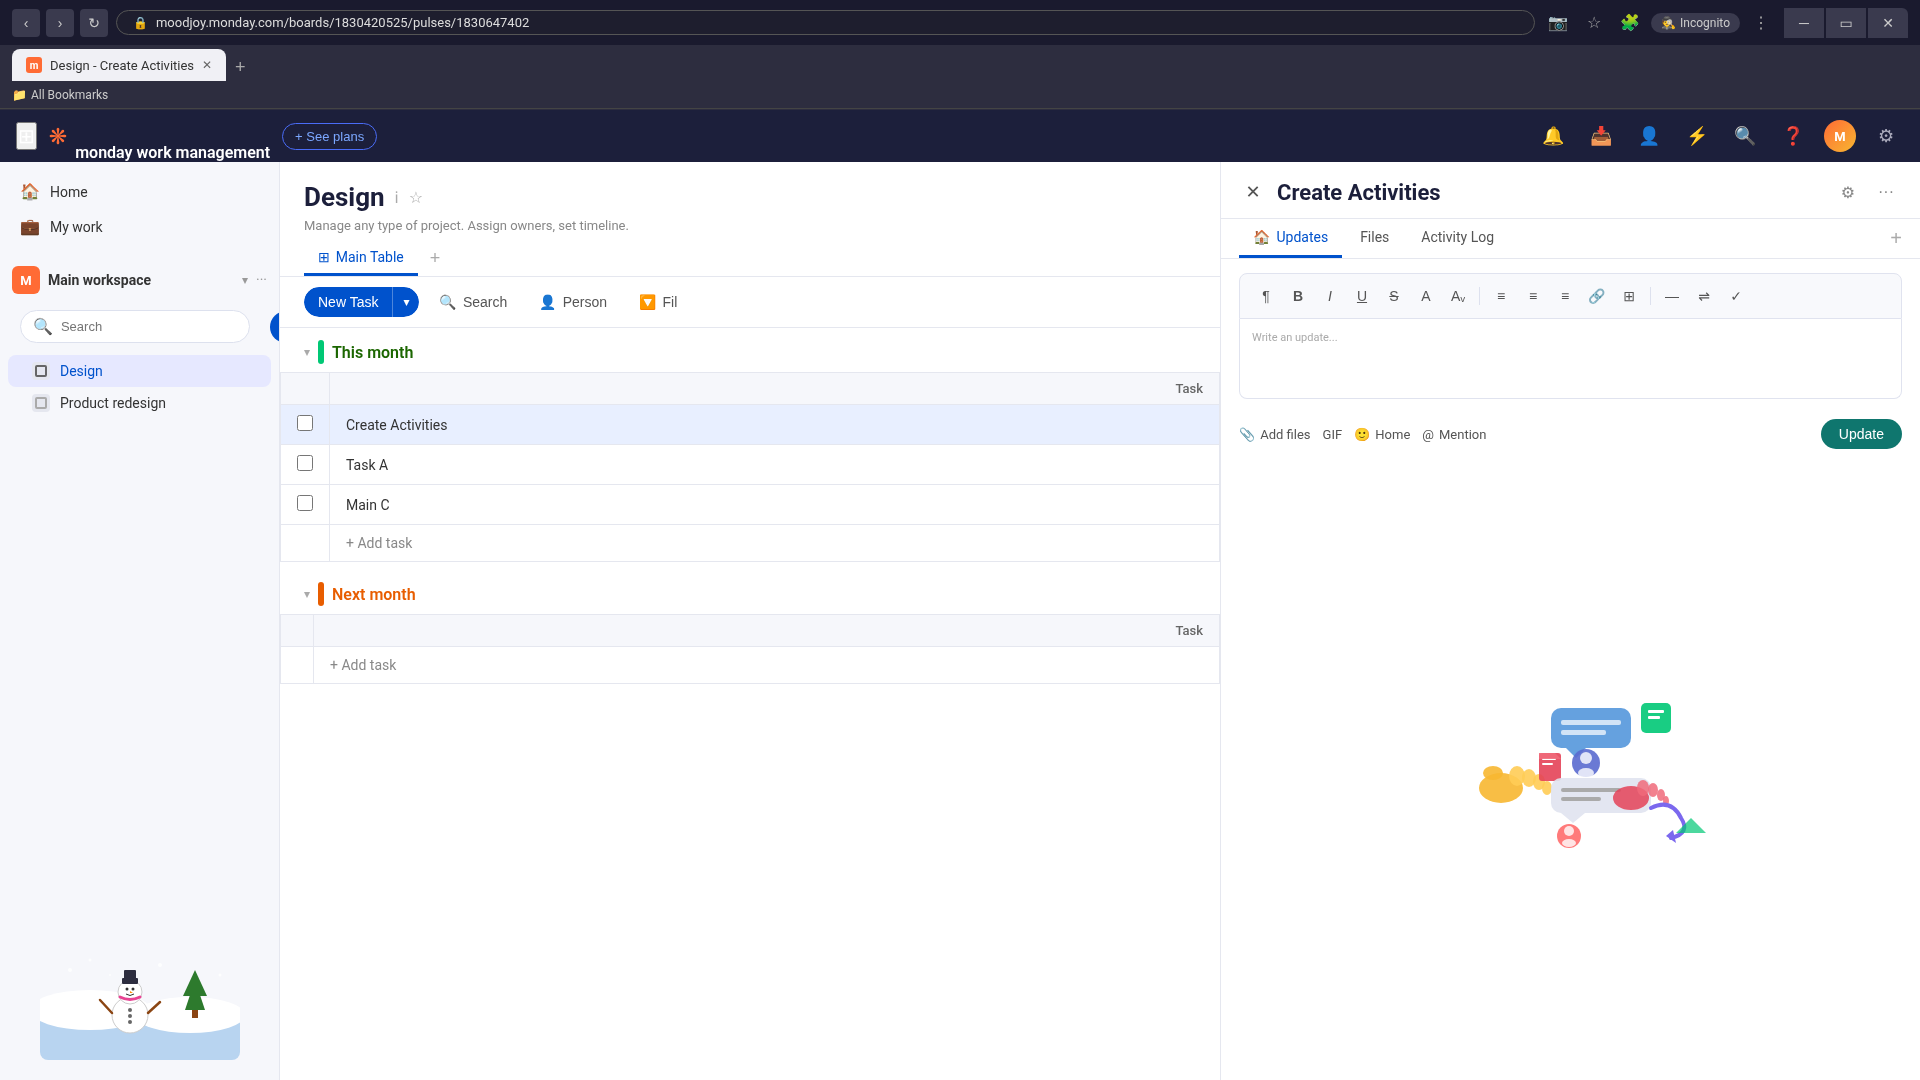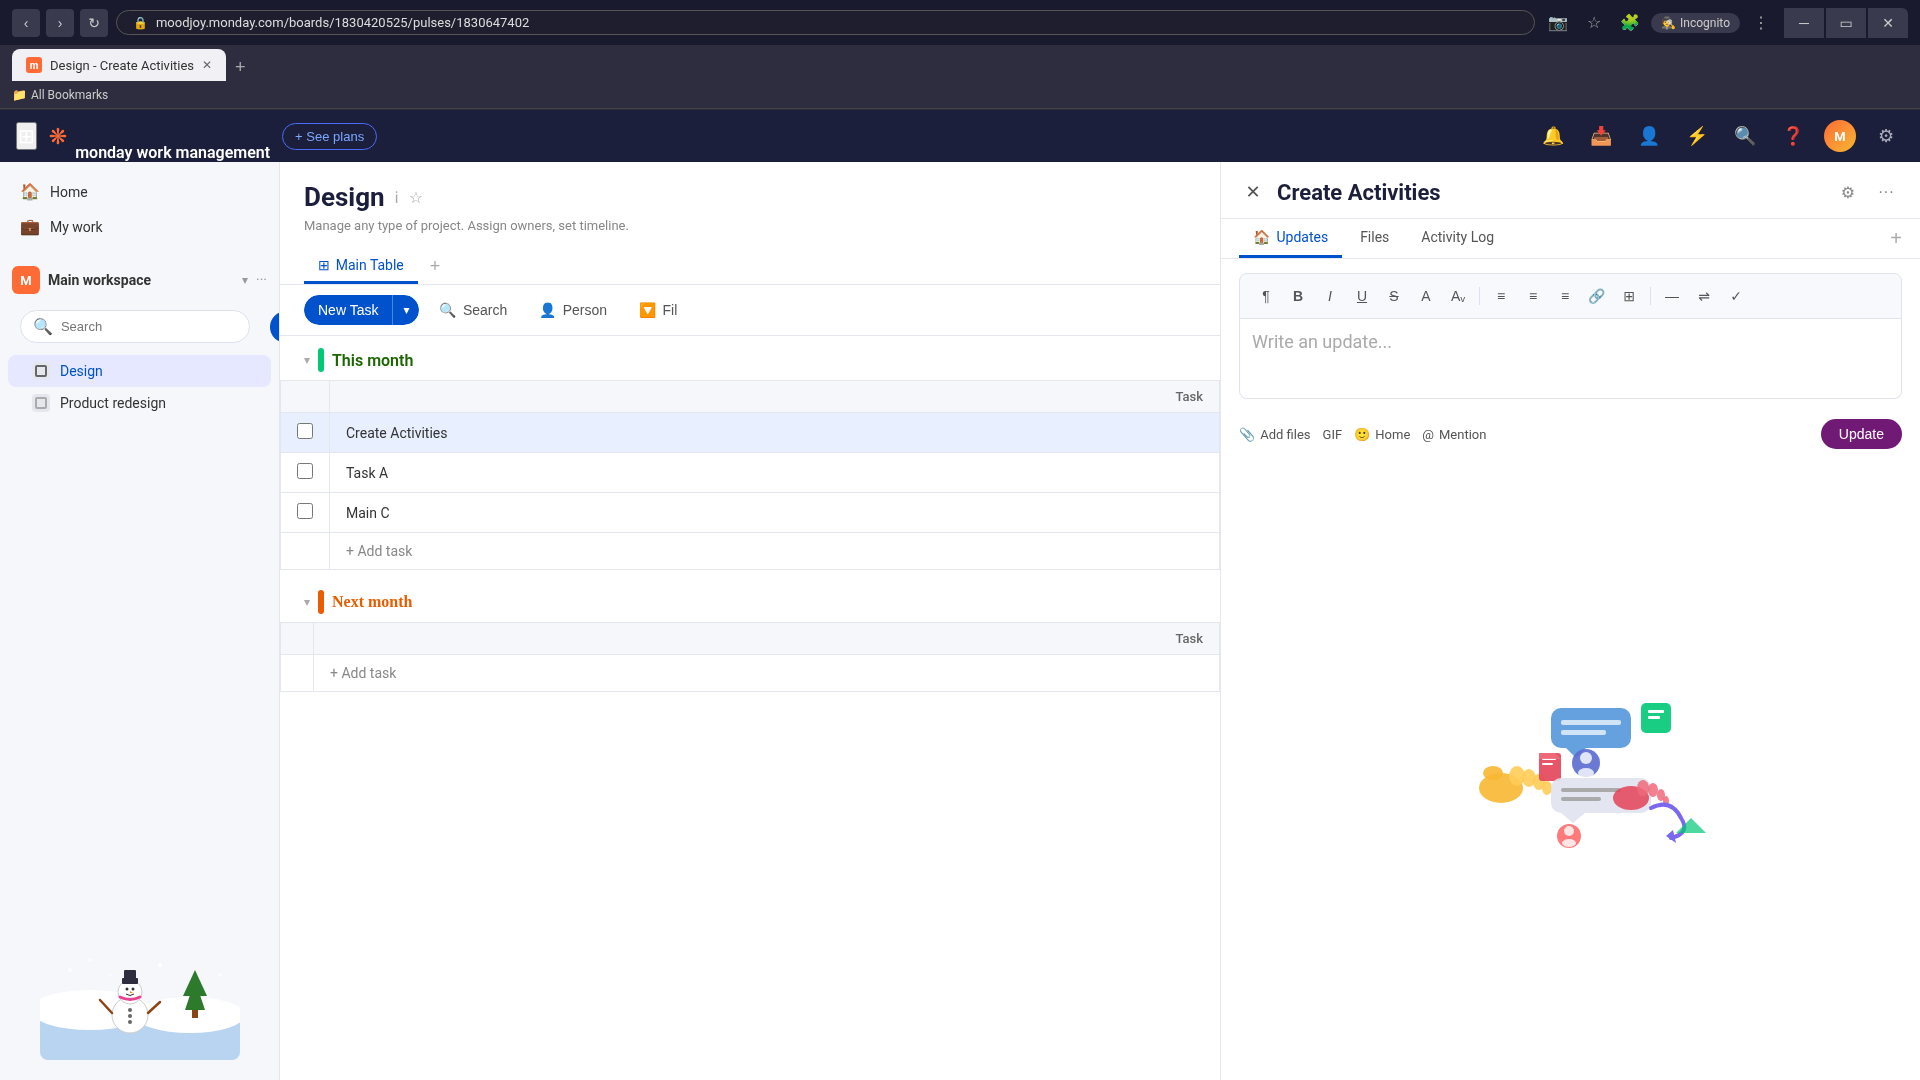--- a/index.html
+++ b/index.html
@@ -324,21 +324,21 @@
       color: #1c1f3b;
     }
     .board-title-icon {
       color: #aaa;
       font-size: 16px;
       cursor: pointer;
     }
     .board-subtitle {
       font-size: 13px;
       color: #888;
-      margin-bottom: 16px;
+      margin-bottom: 8px;
     }
     .board-tabs {
       display: flex;
       align-items: center;
       gap: 4px;
     }
     .board-tab {
       padding: 8px 14px;
       font-size: 14px;
       color: #555;
@@ -414,21 +414,21 @@
       border: none;
       color: #aaa;
       font-size: 12px;
       cursor: pointer;
     }
     .group-title {
       font-size: 16px;
       font-weight: 600;
       color: #1b6600;
     }
-    .group-title.orange { color: #e85d00; font-family: Liberation Serif, serif; }
+    .group-title.orange { color: #e85d00; }
     .group-bar {
       width: 6px;
       height: 24px;
       border-radius: 3px;
       background: #00c875;
     }
     .group-bar.orange { background: #e85d00; }
 
     .tasks-table {
       width: 100%;
@@ -567,41 +567,41 @@
     }
     .editor-divider {
       width: 1px; height: 18px; background: #dde1ee; margin: 0 3px;
     }
     .editor-area {
       border: 1px solid #e0e3ef;
       border-top: none;
       border-radius: 0 0 8px 8px;
       min-height: 80px;
       padding: 12px;
-      font-size: 18px;
+      font-size: 11px;
       color: #aaa;
       cursor: text;
     }
     .editor-actions {
       display: flex;
       align-items: center;
       gap: 12px;
       padding: 8px 0;
     }
     .editor-action-item {
       display: flex;
       align-items: center;
       gap: 5px;
       color: #555;
       font-size: 13px;
       cursor: pointer;
     }
     .editor-submit-btn {
       margin-left: auto;
-      background: #701a75;
+      background: #0f766e;
       color: white;
       border: none;
       border-radius: 20px;
       padding: 7px 18px;
       font-size: 14px;
       font-weight: 500;
       cursor: pointer;
     }
     .empty-illustration {
       display: flex;

